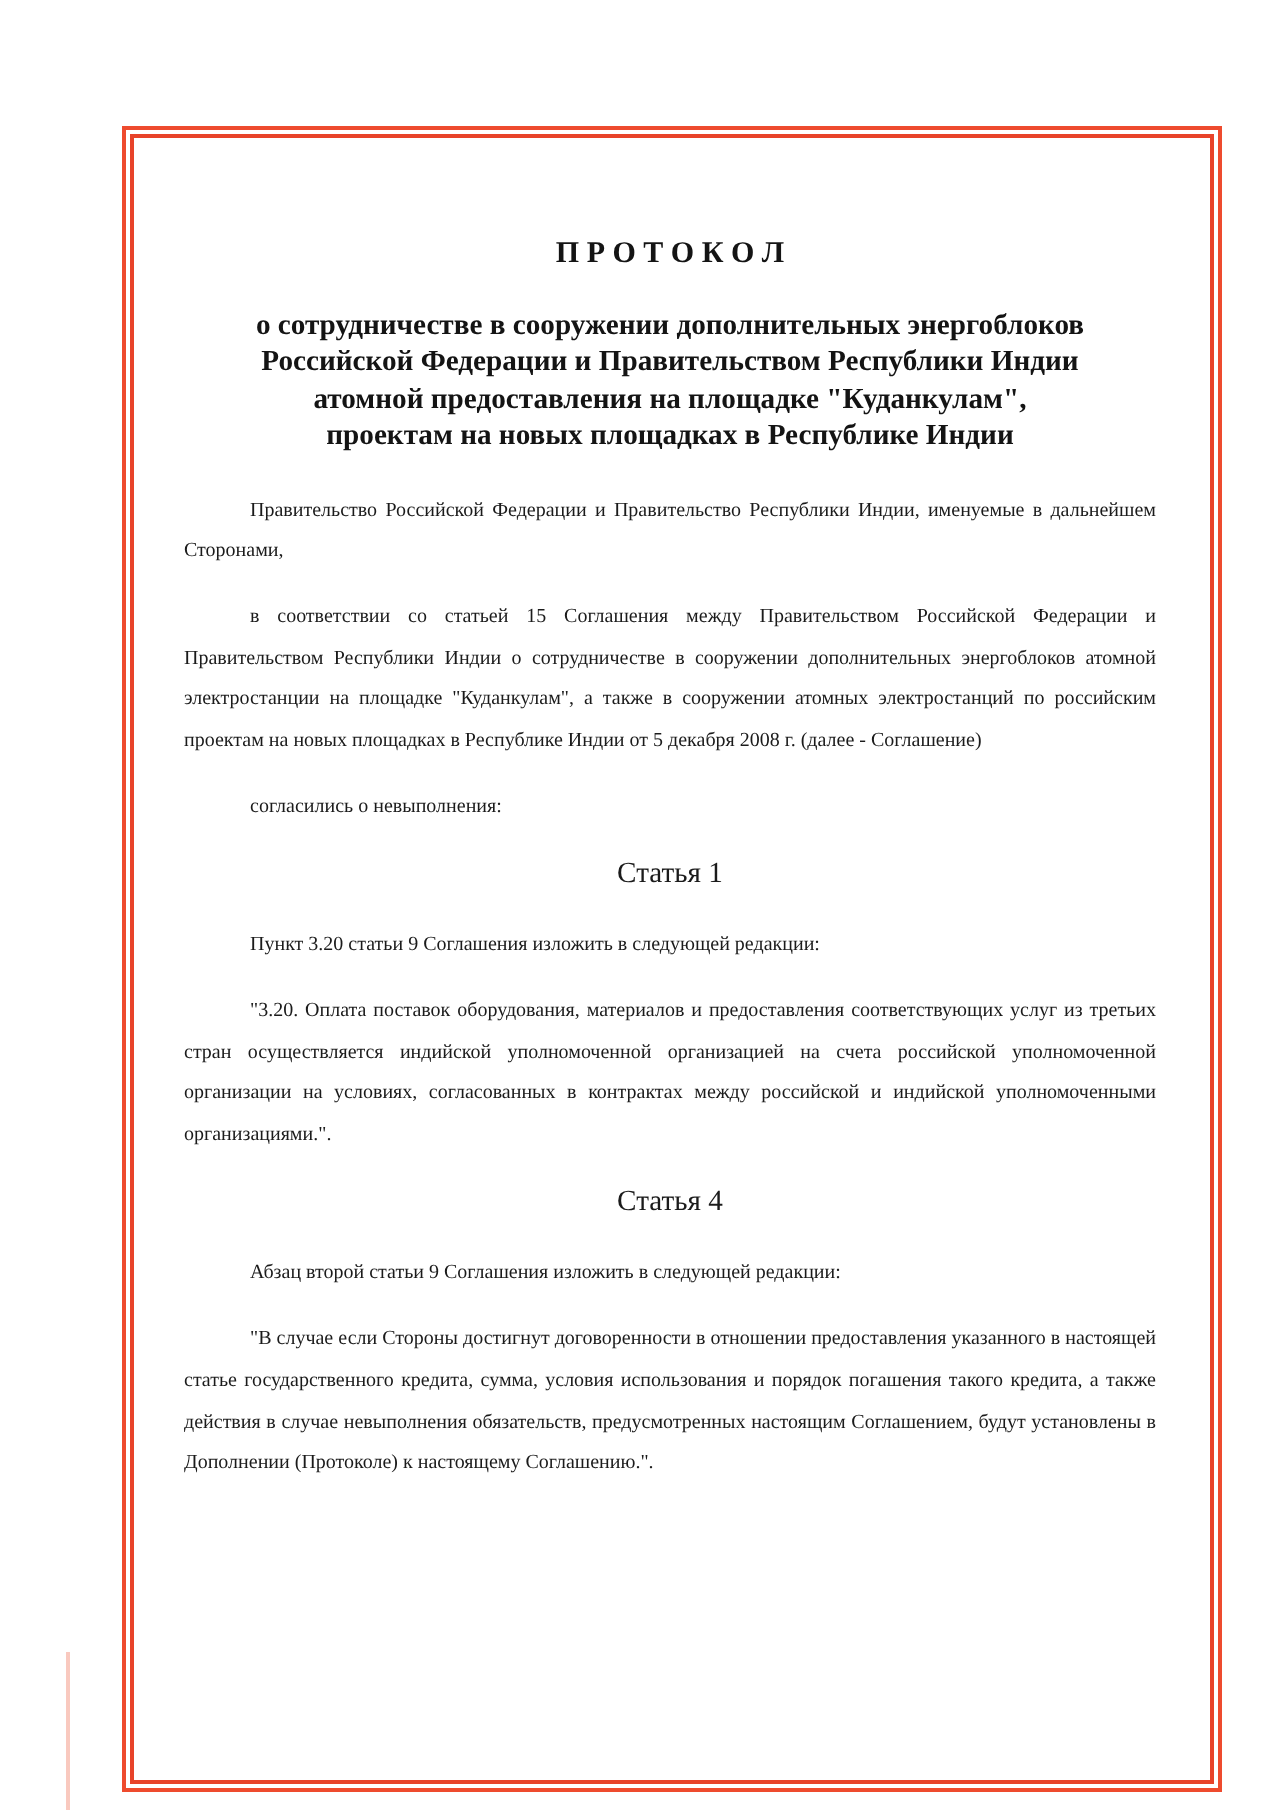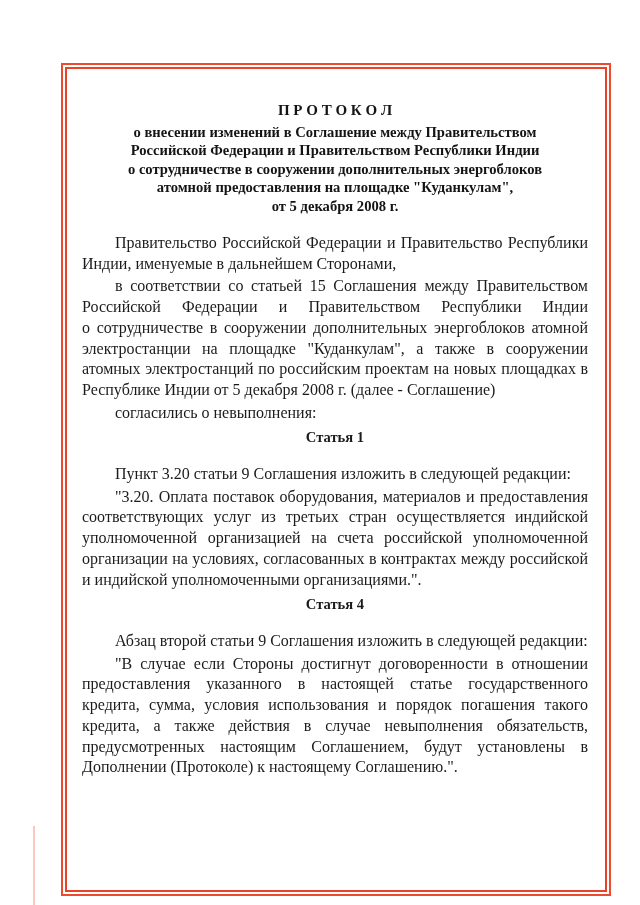--- a/index.html
+++ b/index.html
@@ -41,76 +41,75 @@
     height: 79px;
     background: rgba(236, 90, 60, 0.33);
   }
   .content {
     position: absolute;
     left: 80px;
     top: 100px;
     width: 510px;
   }
   .doc-title {
-    margin: 0;
+    margin: 17px;
     font-size: 15px;
     line-height: 20px;
     font-weight: bold;
     text-align: center;
     color: #141414;
   }
   .doc-subtitle {
     margin: 3px 0 18px 0;
     font-size: 14.6px;
     line-height: 18.4px;
     font-weight: bold;
     text-align: center;
     color: #141414;
   }
   .doc-subtitle .subtitle-line {
     white-space: nowrap;
   }
   .para {
-    margin: 2px;
-    font-size: 16px;
+    margin: 12px;
+    font-size: 10px;
     line-height: 20.7px;
     text-align: justify;
     text-indent: 33px;
     color: #1b1b1b;
   }
   .article-heading {
     margin: 4px 0 16px 0;
     font-size: 14.6px;
     line-height: 20.7px;
-    font-weight: bold;
+    font-weight: normal;
     text-align: center;
     color: #1b1b1b;
   }
 </style>
 </head>
 <body>
 
 <div class="page-root">
 
   <div class="frame">
     <div class="frame-inner"></div>
   </div>
 
   <div class="artifact-line"></div>
 
   <div class="content">
 
     <h1 class="doc-title">П Р О Т О К О Л</h1>
 
     <div class="doc-subtitle">
-      <div class="subtitle-line">о внесении изменений в Соглашение между Правительством</div>
+      <div class="subtitle-line">о сотрудничестве в сооружении дополнительных энергоблоков</div>
       <div class="subtitle-line">Российской Федерации и Правительством Республики Индии</div>
-      <div class="subtitle-line">о сотрудничестве в сооружении дополнительных энергоблоков</div>
       <div class="subtitle-line">атомной предоставления на площадке "Куданкулам",</div>
-      <div class="subtitle-line">от 5 декабря 2008 г.</div>
+      <div class="subtitle-line">проектам на новых площадках в Республике Индии</div>
     </div>
 
     <p class="para">Правительство Российской Федерации и Правительство Республики Индии, именуемые в дальнейшем Сторонами,</p>
     <p class="para">в соответствии со статьей 15 Соглашения между Правительством Российской Федерации и Правительством Республики Индии о&nbsp;сотрудничестве в сооружении дополнительных энергоблоков атомной электростанции на площадке "Куданкулам", а также в сооружении атомных электростанций по российским проектам на новых площадках в Республике Индии от 5 декабря 2008 г. (далее - Соглашение)</p>
     <p class="para">согласились о невыполнения:</p>
 
     <h2 class="article-heading">Статья 1</h2>
     <p class="para">Пункт 3.20 статьи 9 Соглашения изложить в следующей редакции:</p>
     <p class="para">"3.20. Оплата поставок оборудования, материалов и предоставления соответствующих услуг из третьих стран осуществляется индийской уполномоченной организацией на счета российской уполномоченной организации на условиях, согласованных в контрактах между российской и индийской уполномоченными организациями.".</p>
 

